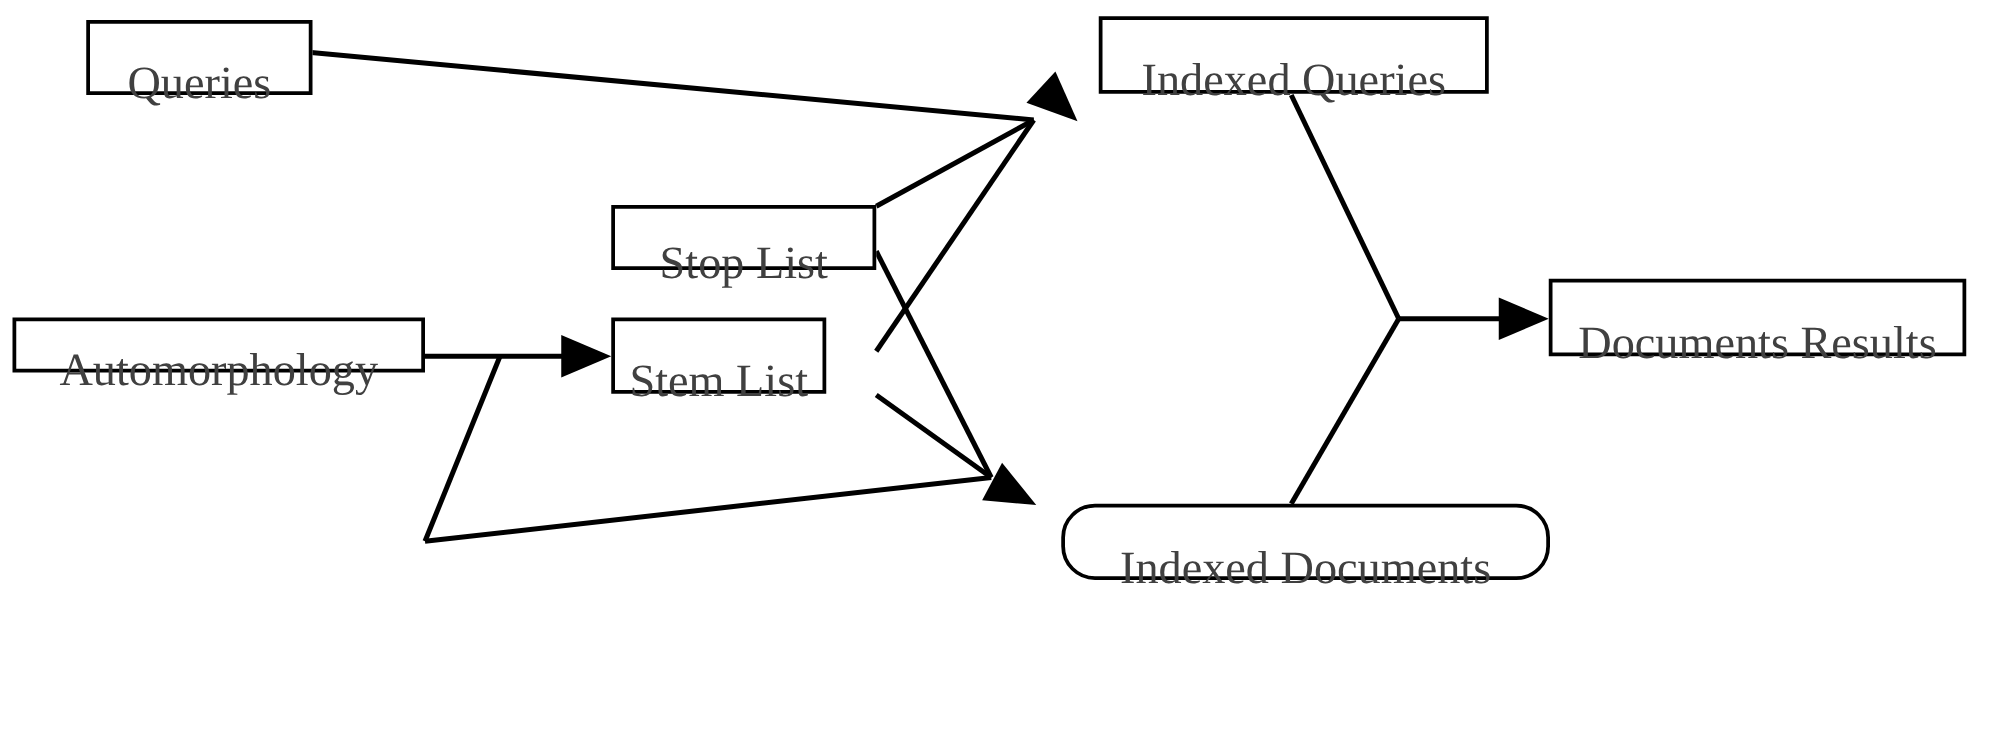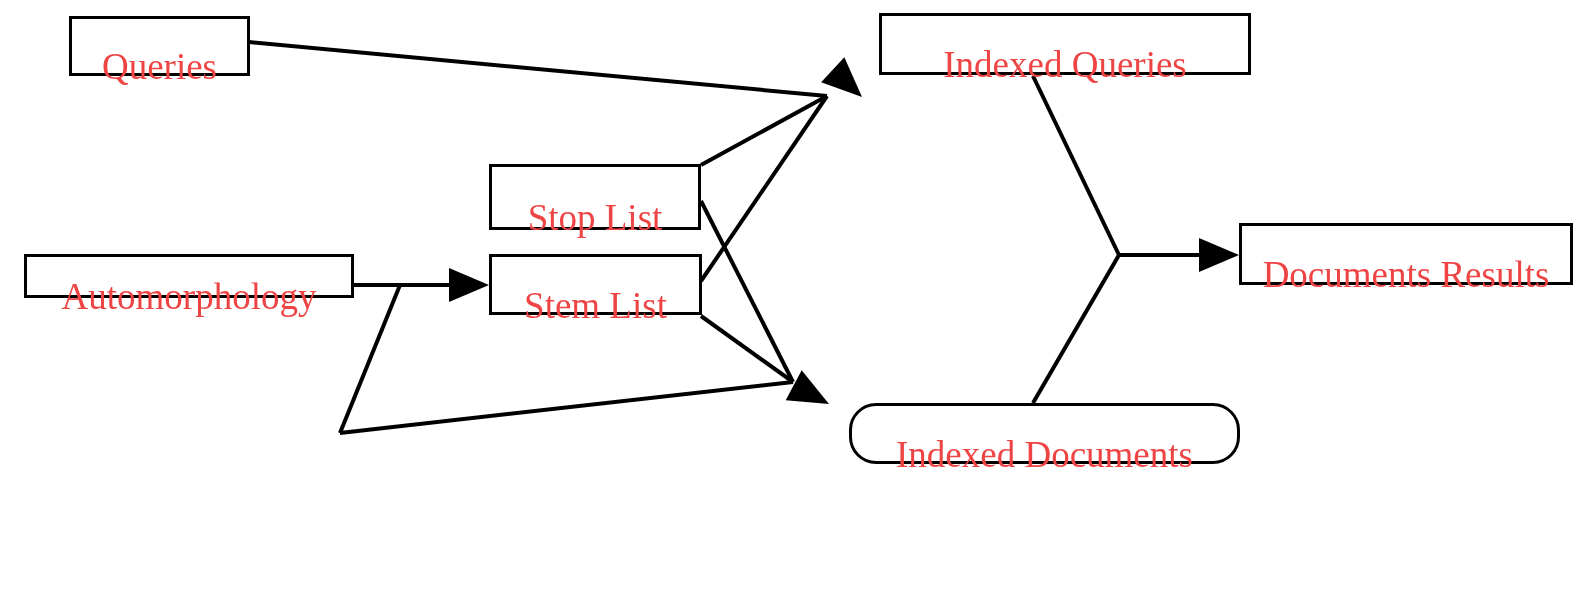--- a/index.html
+++ b/index.html
@@ -28,21 +28,21 @@
     background: #ffffff;
     border: 3px solid #000000;
     display: flex;
     align-items: center;
     justify-content: center;
     z-index: 3;
   }
   .node-label {
     font-size: 37px;
     line-height: 1;
-    color: #ef4444;
+    color: #404040;
     white-space: nowrap;
     letter-spacing: 0px;
     padding-bottom: 3px;
     margin-top: 44px;
   }
 </style>
 </head>
 <body>
 
 <div id="canvas">
@@ -66,33 +66,33 @@
         <polygon points="829,404 785.7010797182828,400.2312465671661 801.6631128530031,370.2110284099626"></polygon>
         <polygon points="489,285 449,302 449,268"></polygon>
         <polygon points="1239,255 1199,272 1199,238"></polygon>
       </g>
   </svg>
 
   <div class="node" style="left: 69px; top: 16px; width: 181px; height: 60px; border-color: rgb(0, 0, 0); background: rgb(255, 255, 255);">
     <span class="node-label">Queries</span>
   </div>
 
-  <div class="node" style="left: 879px; top: 13px; width: 372px; height: 62px; border-color: rgb(0, 0, 0); background: rgb(255, 255, 255);">
+  <div class="node" style="left: 879px; top: 13px; width: 312px; height: 62px; border-color: rgb(0, 0, 0); background: rgb(255, 255, 255);">
     <span class="node-label">Indexed Queries</span>
   </div>
 
-  <div class="node" style="left: 489px; top: 164px; width: 212px; height: 66px; border-color: rgb(0, 0, 0); background: rgb(255, 255, 255);">
+  <div class="node" style="left: 489px; top: 164px; width: 212px; height: 52px; border-color: rgb(0, 0, 0); background: rgb(255, 255, 255);">
     <span class="node-label">Stop List</span>
   </div>
 
-  <div class="node" style="left: 489px; top: 254px; width: 213px; height: 61px; border-color: rgb(0, 0, 0); background: rgb(255, 255, 255);">
+  <div class="node" style="left: 489px; top: 254px; width: 172px; height: 61px; border-color: rgb(0, 0, 0); background: rgb(255, 255, 255);">
     <span class="node-label">Stem List</span>
   </div>
 
-  <div class="node" style="left: 24px; top: 254px; width: 330px; height: 44px; border-color: rgb(0, 0, 0); background: rgb(255, 255, 255);">
+  <div class="node" style="left: 10px; top: 254px; width: 330px; height: 44px; border-color: rgb(0, 0, 0); background: rgb(255, 255, 255);">
     <span class="node-label">Automorphology</span>
   </div>
 
 
   <div class="node" style="left: 849px; top: 403px; width: 391px; height: 61px; border-color: rgb(0, 0, 0); background: rgb(255, 255, 255); border-radius: 27px;">
     <span class="node-label">Indexed Documents</span>
   </div>
 
   <div class="node" style="left: 1239px; top: 223px; width: 334px; height: 62px; border-color: rgb(0, 0, 0); background: rgb(255, 255, 255);">
     <span class="node-label">Documents Results</span>

